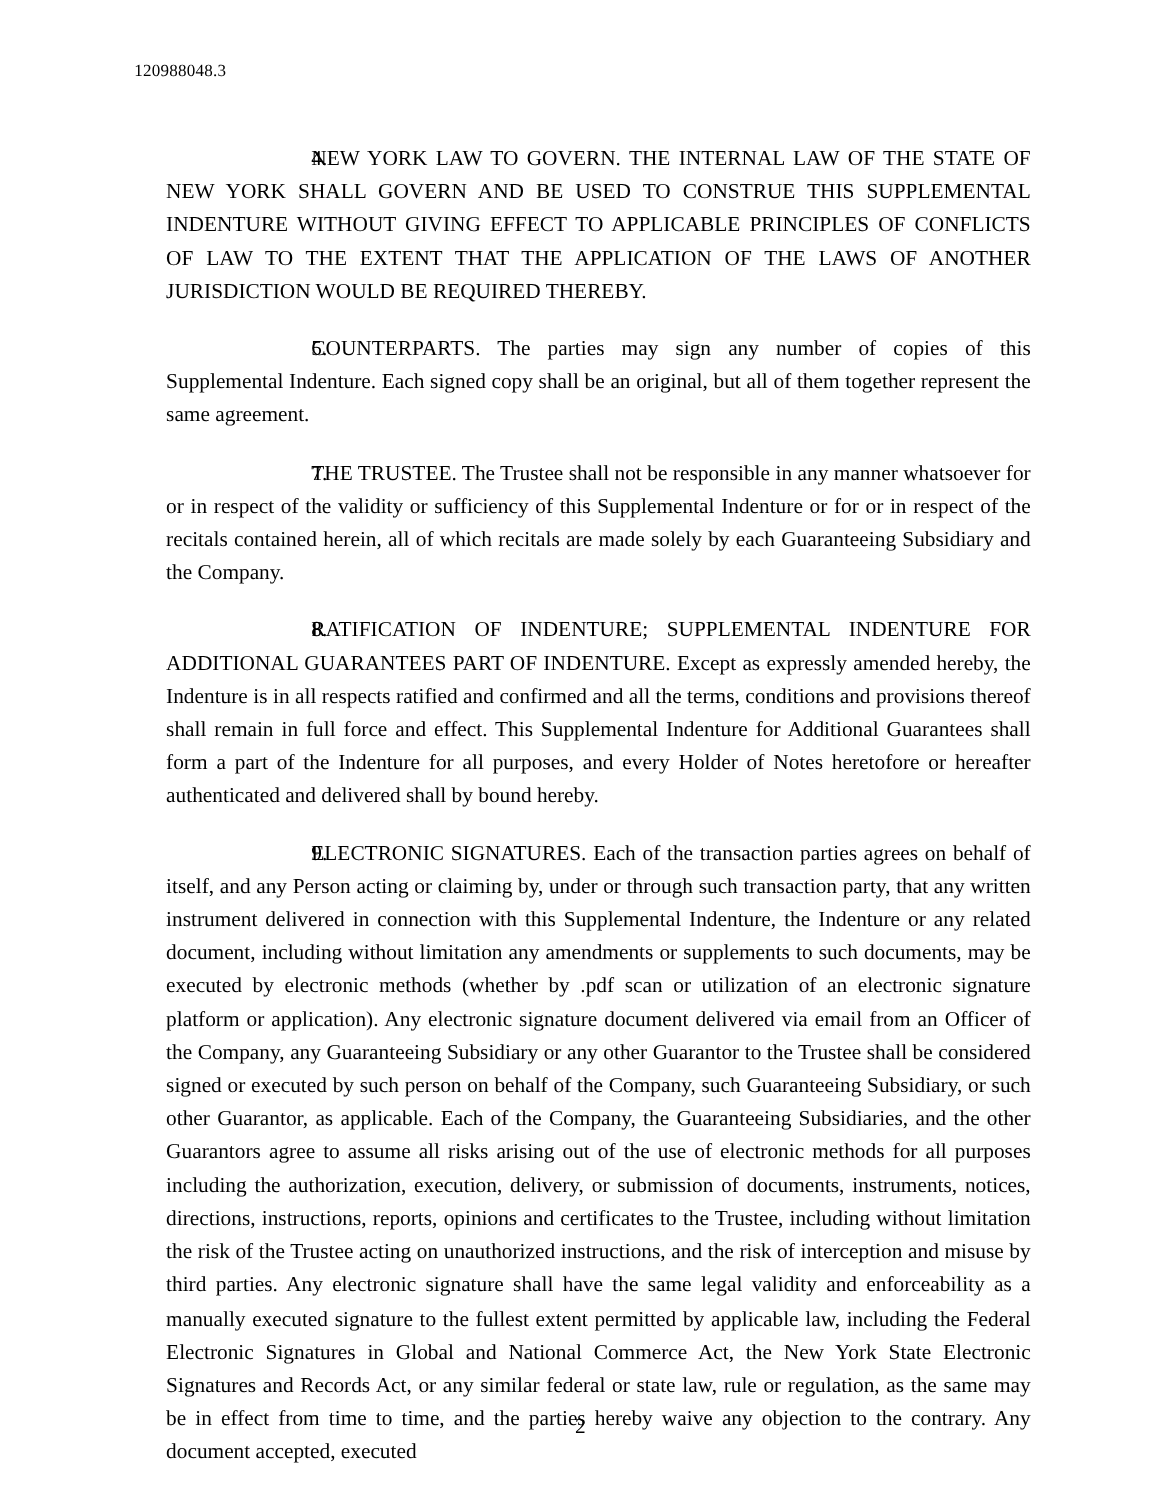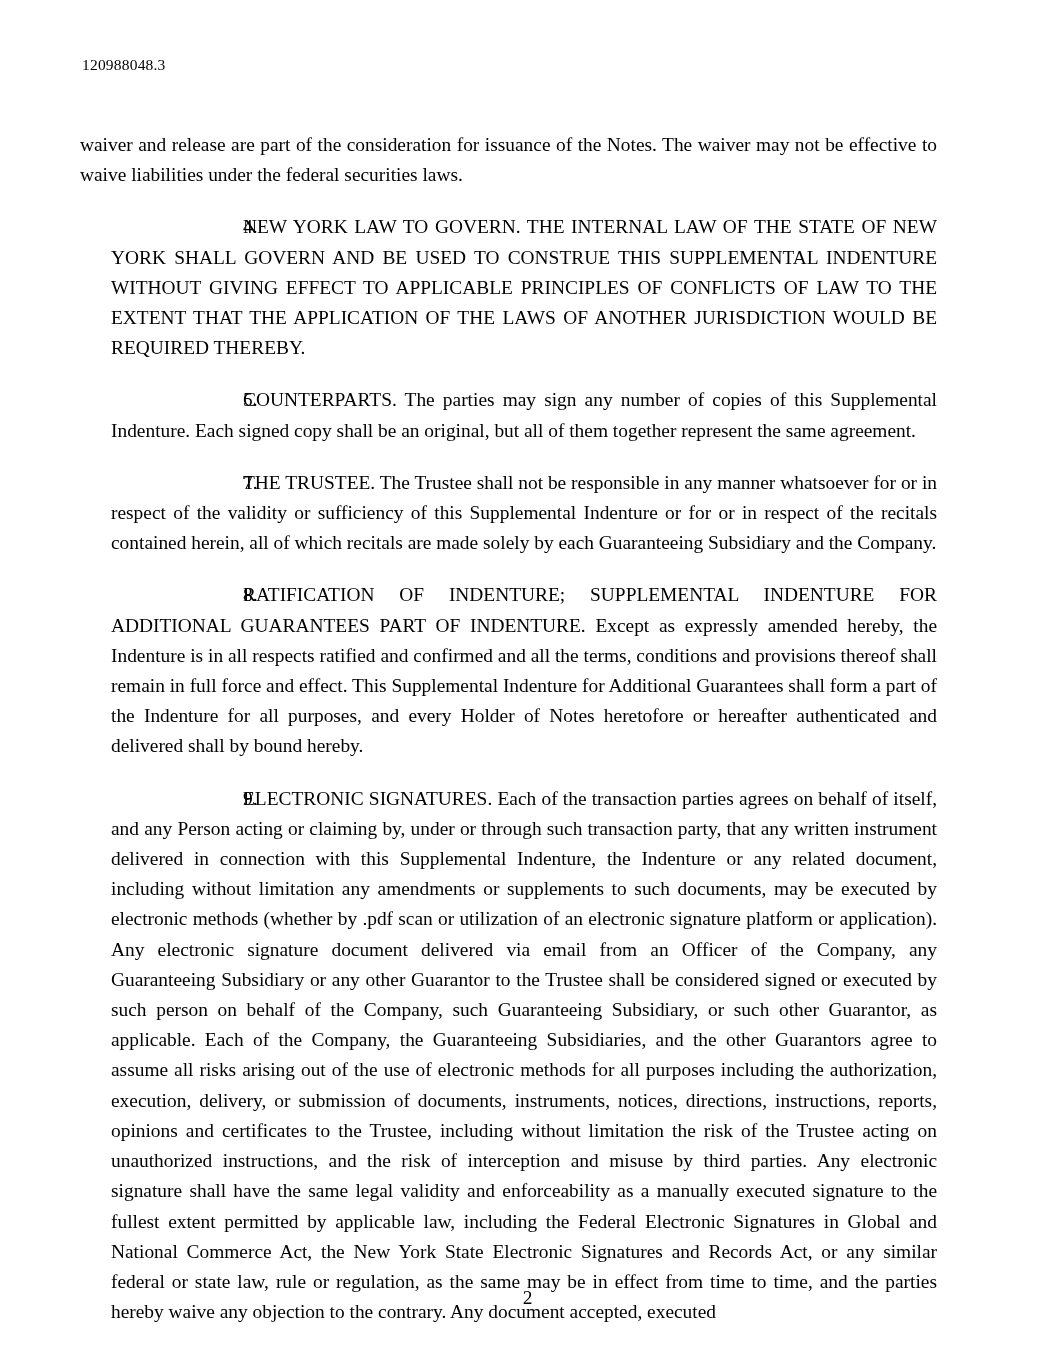--- a/index.html
+++ b/index.html
@@ -12,21 +12,21 @@
     height: 1365px;
     font-family: "Liberation Serif", "DejaVu Serif", serif;
     color: #000000;
     position: relative;
     overflow: hidden;
   }
   .page {
     width: 1055px;
     height: 1365px;
     box-sizing: border-box;
-    padding: 56px 118px 40px 80px;
+    padding: 56px 118px 40px 120px;
     position: relative;
   }
   .doc-ref {
     font-size: 15.5px;
     letter-spacing: 0.2px;
     margin: 0 0 56px 2px;
   }
   .body-text {
     font-size: 19.4px;
     line-height: 30.2px;
@@ -59,23 +59,20 @@
 </style>
 </head>
 <body>
 
 <div class="page">
 
   <div class="doc-ref">120988048.3</div>
 
   <div class="body-text">
 
-    <p class="para">
-      <span>waiver and release are part of the consideration for issuance of the Notes. The waiver may not be effective to waive liabilities under the federal securities laws.</span>
-    </p>
 
     <p class="para indent">
       <span class="num">4.</span><span>NEW YORK LAW TO GOVERN. THE INTERNAL LAW OF THE STATE OF NEW YORK SHALL GOVERN AND BE USED TO CONSTRUE THIS SUPPLEMENTAL INDENTURE WITHOUT GIVING EFFECT TO APPLICABLE PRINCIPLES OF CONFLICTS OF LAW TO THE EXTENT THAT THE APPLICATION OF THE LAWS OF ANOTHER JURISDICTION WOULD BE REQUIRED THEREBY.</span>
     </p>
 
     <p class="para indent">
       <span class="num">5.</span><span>COUNTERPARTS. The parties may sign any number of copies of this Supplemental Indenture. Each signed copy shall be an original, but all of them together represent the same agreement.</span>
     </p>
 
 

